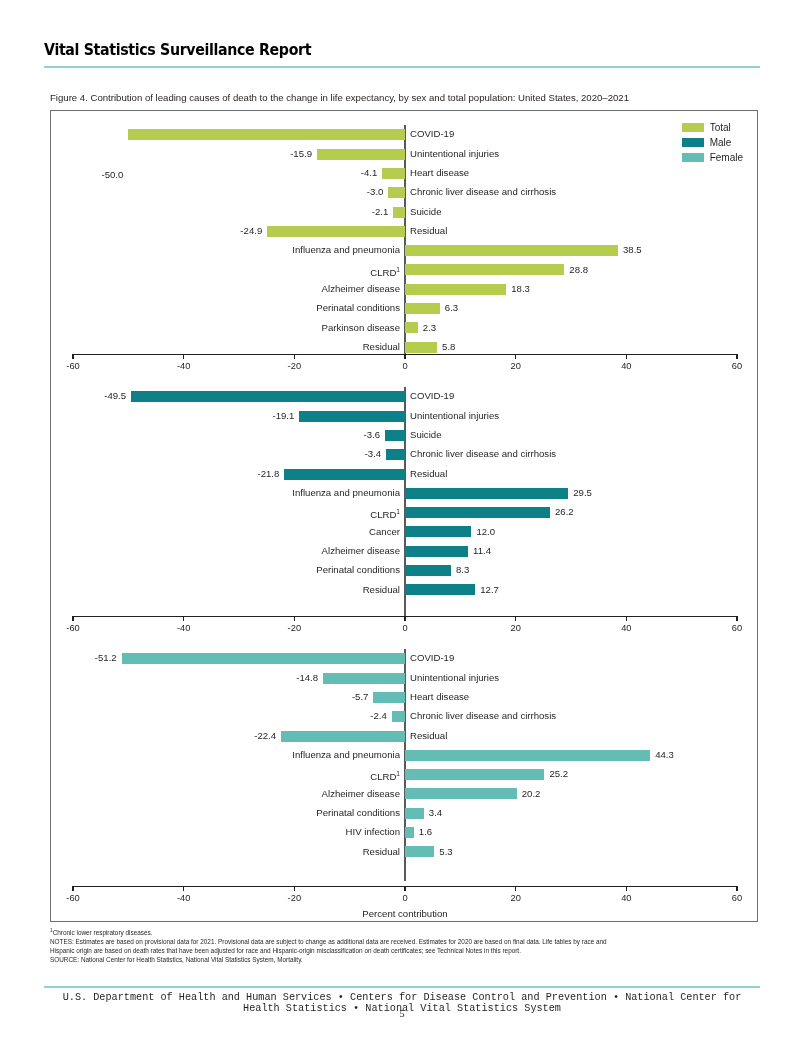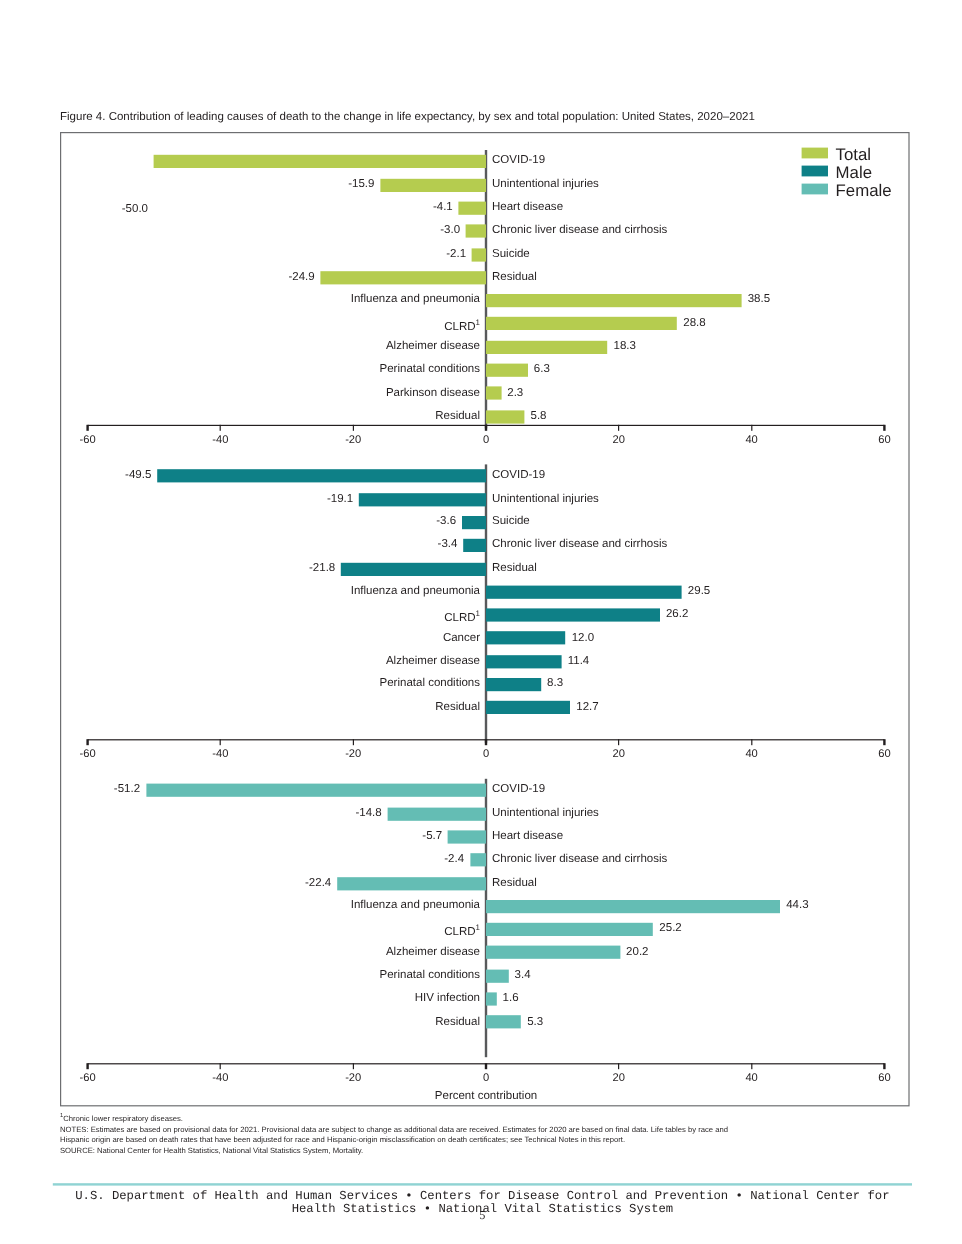--- a/index.html
+++ b/index.html
@@ -40,21 +40,21 @@
     width:708px; height:812px;
     border:1px solid #6d6e71;
     box-sizing:border-box;
     background:#fff;
   }
 
   
   .legend { position:absolute; right:14px; top:9px; }
   .legend-row { display:flex; align-items:center; height:15px; }
   .legend-swatch { width:22px; height:9px; margin-right:6px; }
-  .legend-label { font-size:14px; color:#231f20; }
+  .legend-label { font-size:10px; color:#231f20; }
 
   
   .panel { position:absolute; left:0; width:708px; }
   #panel-0 { top:8px;   height:262px; }
   #panel-1 { top:270px; height:262px; }
   #panel-2 { top:532px; height:270px; }
 
   .plot { position:absolute; left:0; top:6px; width:708px; height:232px; }
   .rows { position:absolute; left:0; top:0; width:708px; height:232px; }
   .row { position:relative; width:708px; height:19.33px; }
@@ -122,20 +122,24 @@
     text-align:center;
     font-family:"Liberation Serif", serif;
     font-size:10.2px; color:#231f20;
   }
 </style>
 </head>
 <body>
 
 <div class="page">
 
+  <div class="hdr">
+    <div class="hdr-title">Vital Statistics Surveillance Report</div>
+    <div class="hdr-rule"></div>
+  </div>
 
   <div class="fig-caption">Figure 4. Contribution of leading causes of death to the change in life expectancy, by sex and total population: United States, 2020–2021</div>
 
   <div class="chart-frame">
 
     <div class="legend" id="legend">
         <div class="legend-row">
           <span class="legend-swatch" style="background: rgb(181, 204, 79);"></span>
           <span class="legend-label">Total</span>
         </div>

